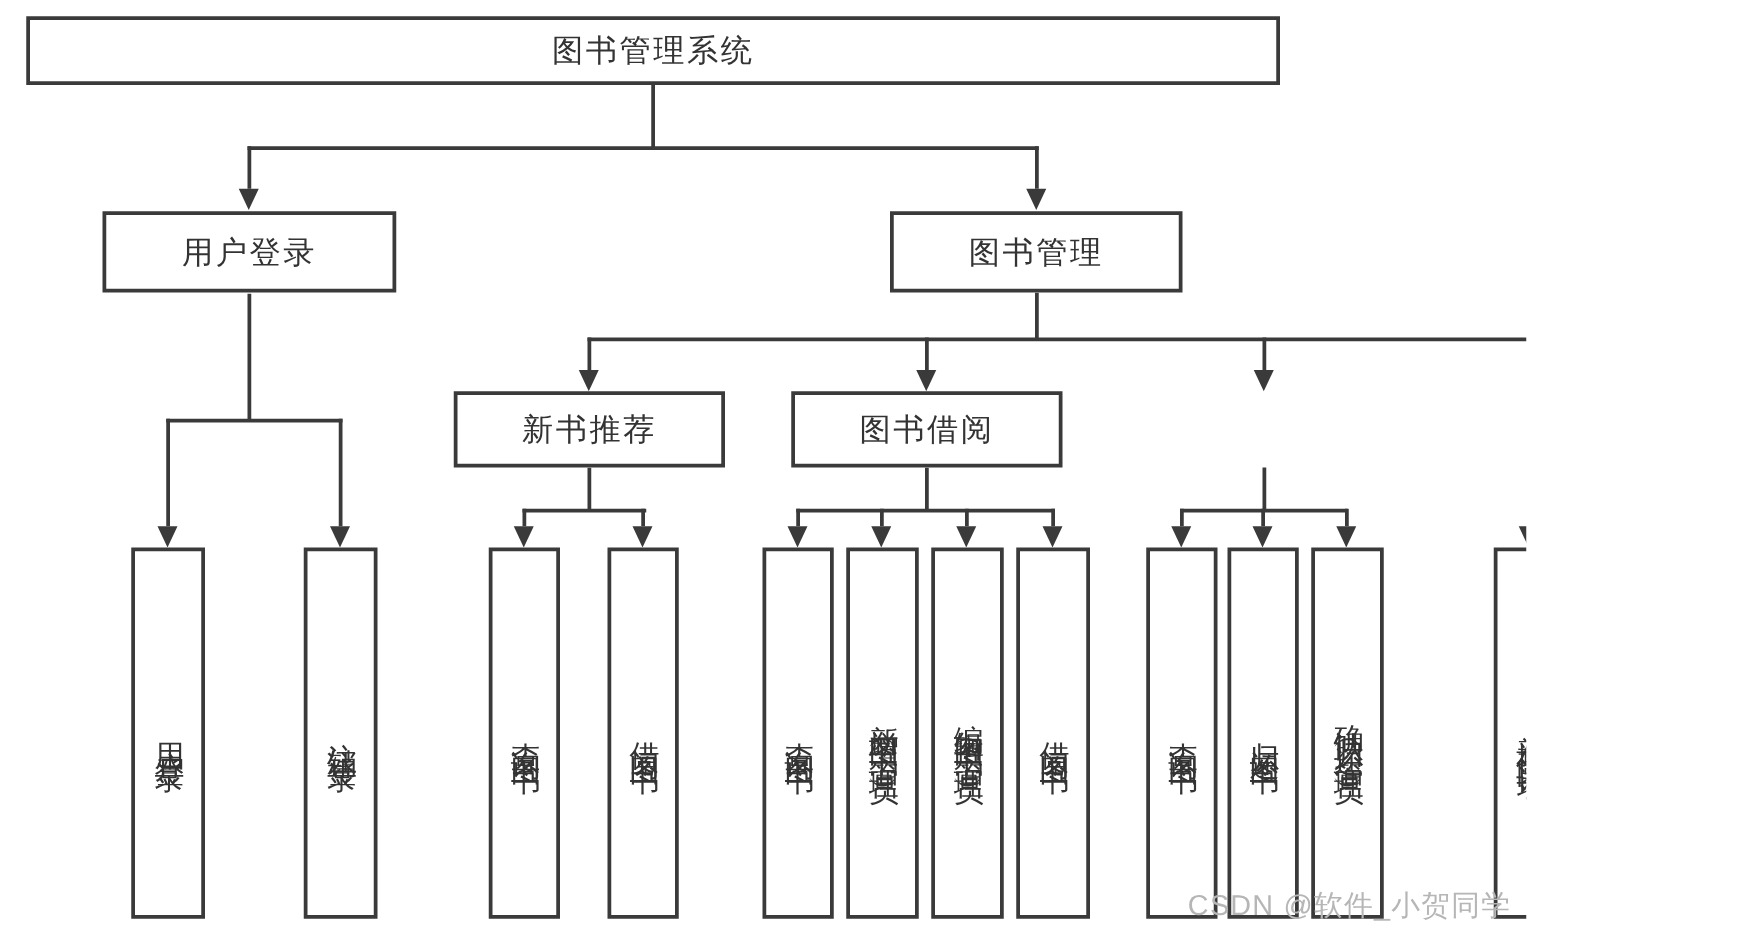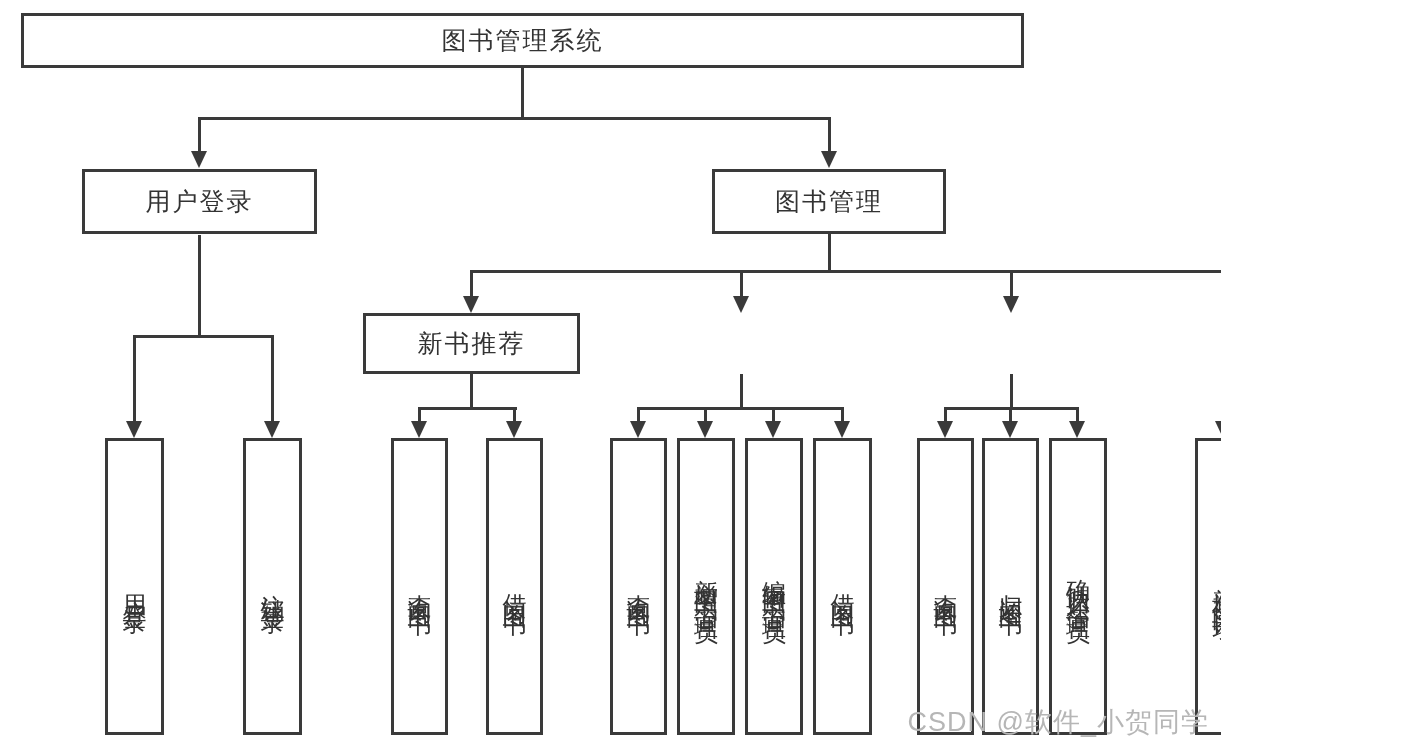--- a/index.html
+++ b/index.html
@@ -22,21 +22,21 @@
   }
   .hline { position:absolute; height:3px; background:#3a3a3a; }
   .vline { position:absolute; width:3px;  background:#3a3a3a; }
   .drop  { position:absolute; width:3px;  background:#3a3a3a; }
   .drop::after {
     content:""; position:absolute; left:-7px; bottom:-17px; width:0; height:0;
     border-left:8px solid transparent; border-right:8px solid transparent;
     border-top:17px solid #3a3a3a;
   }
   .watermark {
-    position:absolute; right:12px; bottom:7px; font-size:27px; letter-spacing:1px;
+    position:absolute; right:12px; bottom:7px; font-size:23px; letter-spacing:1px;
     color:#b6b6b6; white-space:nowrap;
   }
 </style>
 </head>
 <body>
 
 <div class="stage">
 
   <div class="vline" style="left:521px; top:68px; height:50px;"></div>
   <div class="hline" style="left:198px; top:117px; width:633px;"></div>
@@ -85,20 +85,23 @@
   <div class="box" style="left:82px; top:169px; width:235px; height:65px;">
     <span>用户登录</span>
   </div>
   <div class="box" style="left:712px; top:169px; width:234px; height:65px;align-items:center;">
     <span>图书管理</span>
   </div>
 
   <div class="box" style="left:363px; top:313px; width:217px; height:61px;">
     <span>新书推荐</span>
   </div>
+  <div class="box" style="left:633px; top:313px; width:217px; height:61px;">
+    <span>图书借阅</span>
+  </div>
 
   <div class="leaf" style="left:105px; top:438px; width:59px; height:297px;">
     <span class="vtext">用户登录</span>
   </div>
   <div class="leaf" style="left:243px; top:438px; width:59px; height:297px;">
     <span class="vtext">注销登录</span>
   </div>
 
   <div class="leaf" style="left:391px; top:438px; width:57px; height:297px;">
     <span class="vtext">查询图书</span>

